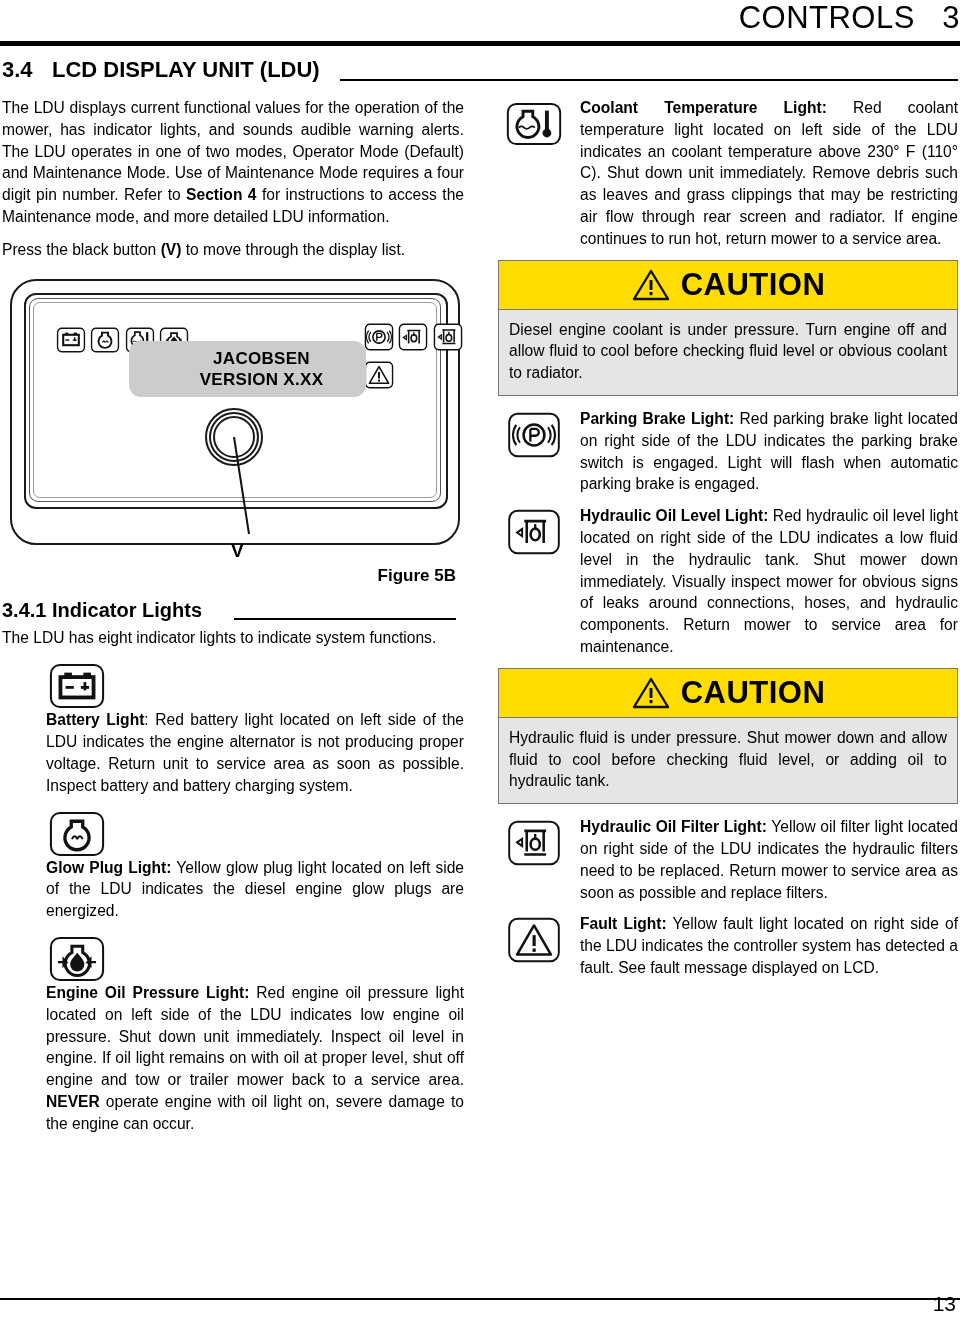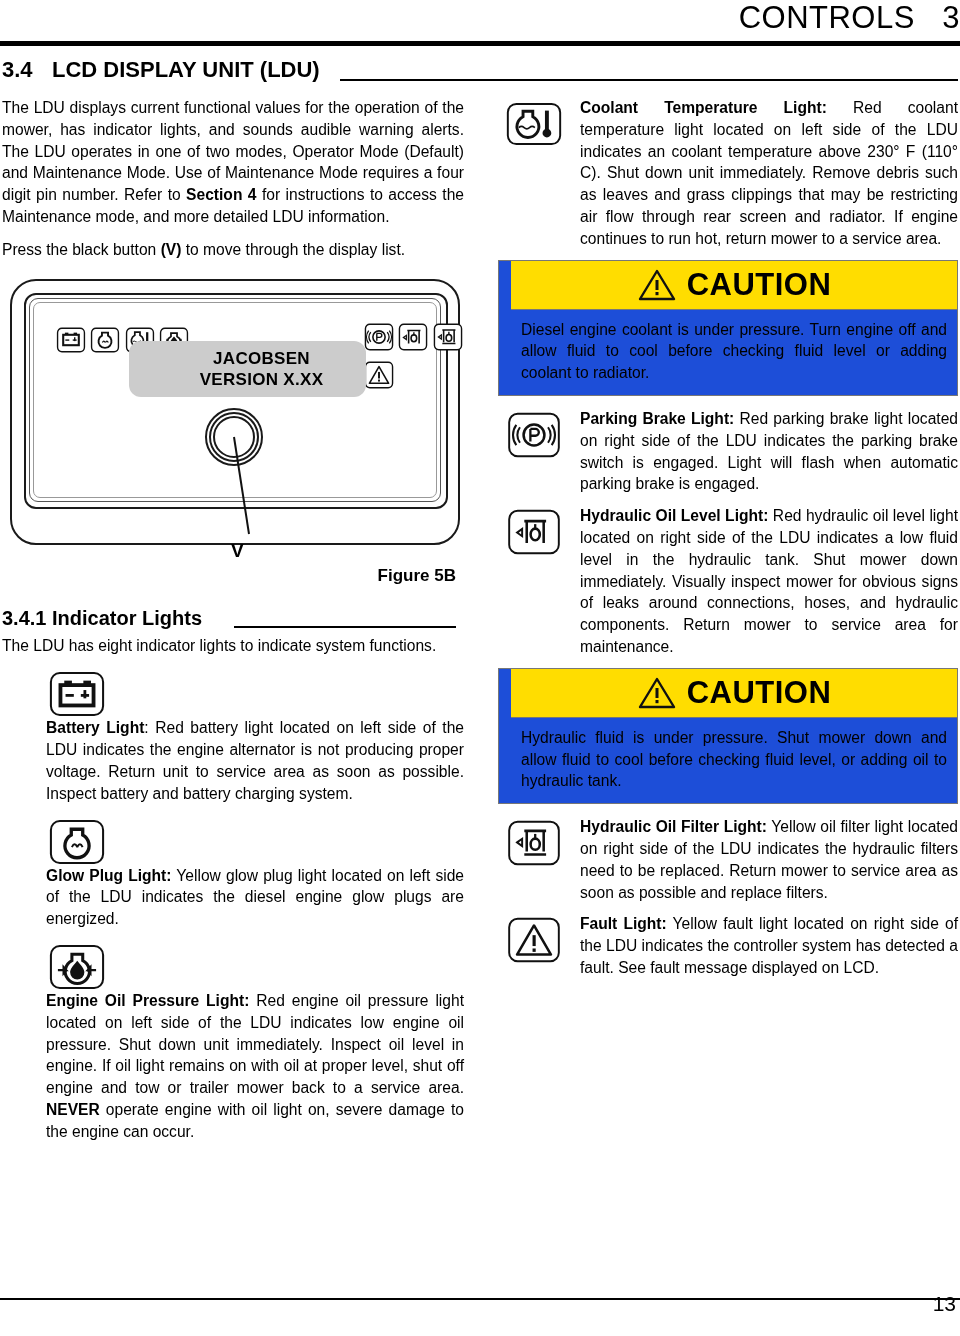--- a/index.html
+++ b/index.html
@@ -75,37 +75,37 @@
   .vlabel { position:absolute; left:229px; top:261px; font-size:19px; font-weight:bold; }
   .figlabel { position:absolute; right:8px; top:287px; font-size:17px; font-weight:bold; }
 
   .iconcol { position:absolute; }
   .iconcol.left { left:54px; top:48px; }
   .iconcol.right { left:362px; top:44px; }
   .fig-ico { width:30px; height:26px; margin-bottom:6px; }
   .fig-ico.sq { height:28px; }
 
   
-  .sub-head { position:relative; margin-top:16px; height:28px; }
+  .sub-head { position:relative; margin-top:8px; height:28px; }
   .sub-num { position:absolute; left:0; top:0; font-size:20px; font-weight:bold; white-space:nowrap; }
   .sub-rule { position:absolute; left:232px; width:222px; top:19px; height:2px; background:#000; }
 
   
   .row { display:flex; align-items:flex-start; margin-bottom:10px; }
   .row .ico {
     flex:0 0 auto; width:62px; margin-right:10px; margin-top:4px;
     display:flex; justify-content:center;
   }
   .row .ico.r { width:72px; }
   .row .txt { flex:1 1 auto; font-size:15.6px; line-height:21.8px; text-align:justify; }
   .row.indent { margin-left:44px;flex-direction:column; }
   .bigico { width:56px; height:46px; }
 
   
-  .caution { border:1.5px solid #777; margin:10px 0 12px 0; background:#1d4ed8;padding-left:12px; }
+  .caution { border:1.5px solid #777; margin:10px 0 12px 0; background:#e5e5e5; }
   .caution .bar {
     background:#ffdd00; height:48px;
     display:flex; align-items:center; justify-content:center; gap:10px;
     border-bottom:1.5px solid #777;
   }
   .caution .bar .word { font-size:31px; font-weight:bold; letter-spacing:.5px; }
   .caution .body {
     padding:9px 10px 11px 10px; font-size:15.6px; line-height:21.8px; text-align:justify;
   }
 
@@ -285,21 +285,21 @@
 
     <div class="caution">
       <div class="bar">
         <svg width="40" height="34" viewBox="0 0 40 34">
           <path d="M20 3 L37 31 H3 Z" fill="none" stroke="#111" stroke-width="2.4" stroke-linejoin="round"></path>
           <rect x="18.5" y="12" width="3" height="10" fill="#111"></rect>
           <rect x="18.5" y="24" width="3" height="3.2" fill="#111"></rect>
         </svg>
         <span class="word">CAUTION</span>
       </div>
-      <div class="body">Diesel engine coolant is under pressure. Turn engine off and allow fluid to cool before checking fluid level or adding coolant to radiator.</div>
+      <div class="body">Diesel engine coolant is under pressure. Turn engine off and allow fluid to cool before checking fluid level or obvious coolant to radiator.</div>
     </div>
 
     <div class="row">
       <div class="ico r">
         <svg class="bigico" viewBox="0 0 44 38">
           <rect x="1.5" y="1.5" width="41" height="35" rx="7" fill="#fff" stroke="#111" stroke-width="1.6"></rect>
           <circle cx="22" cy="19" r="8.6" fill="none" stroke="#111" stroke-width="2.1"></circle>
           <path d="M19 14 v10.4 M19 14 h4.2 a2.8 2.8 0 0 1 0 5.6 h-4.2" fill="none" stroke="#111" stroke-width="1.9"></path>
           <path d="M10.4 12.6 a10.6 10.6 0 0 0 0 12.8 M7.4 10.6 a14.2 14.2 0 0 0 0 16.8" fill="none" stroke="#111" stroke-width="1.7"></path>
           <path d="M33.6 12.6 a10.6 10.6 0 0 1 0 12.8 M36.6 10.6 a14.2 14.2 0 0 1 0 16.8" fill="none" stroke="#111" stroke-width="1.7"></path>

